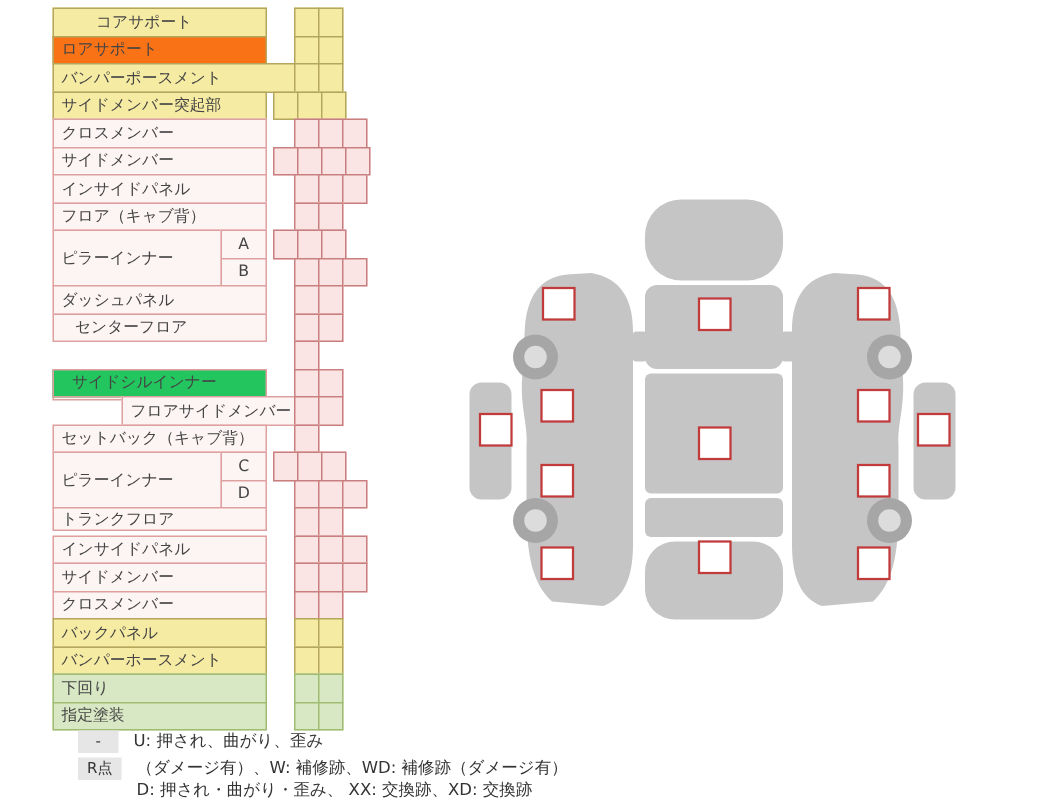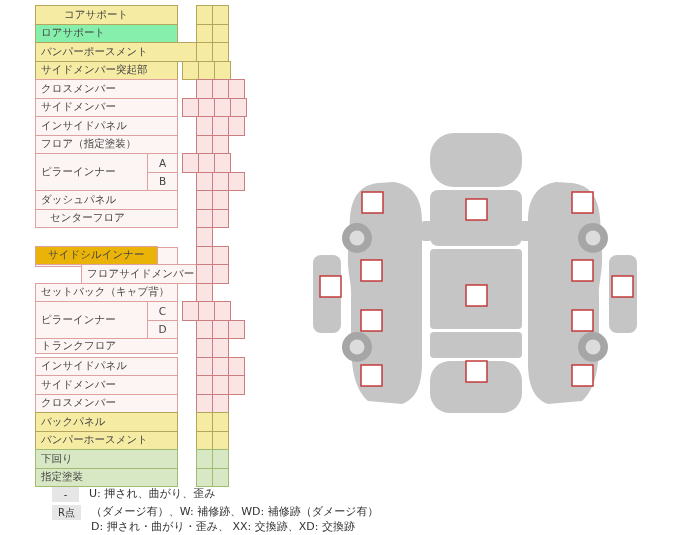--- a/index.html
+++ b/index.html
@@ -53,21 +53,21 @@
 </style>
 </head>
 <body>
 
 <div class="screen">
 
   <div class="parts-table">
       <div class="plabel" style="top: 0px; left: 0px; width: 143px; height: 19.5px; background: rgb(246, 235, 163); border-color: rgb(180, 166, 92); padding-left: 28px;">コアサポート</div>
       <div class="pcell" style="top: 0px; left: 161px; width: 17px; height: 19.5px; background: rgb(246, 235, 163); border-color: rgb(180, 166, 92);"></div>
       <div class="pcell" style="top: 0px; left: 177px; width: 17px; height: 19.5px; background: rgb(246, 235, 163); border-color: rgb(180, 166, 92);"></div>
-      <div class="plabel" style="top: 18.5px; left: 0px; width: 143px; height: 19.5px; background: #86efac; border-color: rgb(180, 166, 92); text-align: center;">ロアサポート</div>
+      <div class="plabel" style="top: 18.5px; left: 0px; width: 143px; height: 19.5px; background: #f97316; border-color: rgb(180, 166, 92); text-align: center;">ロアサポート</div>
       <div class="pcell" style="top: 18.5px; left: 161px; width: 17px; height: 19.5px; background: rgb(246, 235, 163); border-color: rgb(180, 166, 92);"></div>
       <div class="pcell" style="top: 18.5px; left: 177px; width: 17px; height: 19.5px; background: rgb(246, 235, 163); border-color: rgb(180, 166, 92);"></div>
       <div class="plabel" style="top: 37px; left: 0px; width: 164px; height: 19.5px; background: rgb(246, 235, 163); border-color: rgb(180, 166, 92);">バンパーポースメント</div>
       <div class="pcell" style="top: 37px; left: 161px; width: 17px; height: 19.5px; background: rgb(246, 235, 163); border-color: rgb(180, 166, 92);"></div>
       <div class="pcell" style="top: 37px; left: 177px; width: 17px; height: 19.5px; background: rgb(246, 235, 163); border-color: rgb(180, 166, 92);"></div>
       <div class="plabel" style="top: 55.5px; left: 0px; width: 143px; height: 19.5px; background: rgb(246, 235, 163); border-color: rgb(180, 166, 92);">サイドメンバー突起部</div>
       <div class="pcell" style="top: 55.5px; left: 147px; width: 17px; height: 19.5px; background: rgb(246, 235, 163); border-color: rgb(180, 166, 92);"></div>
       <div class="pcell" style="top: 55.5px; left: 163px; width: 17px; height: 19.5px; background: rgb(246, 235, 163); border-color: rgb(180, 166, 92);"></div>
       <div class="pcell" style="top: 55.5px; left: 179px; width: 17px; height: 19.5px; background: rgb(246, 235, 163); border-color: rgb(180, 166, 92);"></div>
       <div class="plabel" style="top: 74px; left: 0px; width: 143px; height: 19.5px; background: rgb(253, 244, 244); border-color: rgb(223, 160, 160);">クロスメンバー</div>
@@ -76,41 +76,41 @@
       <div class="pcell" style="top: 74px; left: 193px; width: 17px; height: 19.5px; background: rgb(250, 228, 228); border-color: rgb(201, 127, 127);"></div>
       <div class="plabel" style="top: 92.5px; left: 0px; width: 143px; height: 19.5px; background: rgb(253, 244, 244); border-color: rgb(223, 160, 160);">サイドメンバー</div>
       <div class="pcell" style="top: 92.5px; left: 147px; width: 17px; height: 19.5px; background: rgb(250, 228, 228); border-color: rgb(201, 127, 127);"></div>
       <div class="pcell" style="top: 92.5px; left: 163px; width: 17px; height: 19.5px; background: rgb(250, 228, 228); border-color: rgb(201, 127, 127);"></div>
       <div class="pcell" style="top: 92.5px; left: 179px; width: 17px; height: 19.5px; background: rgb(250, 228, 228); border-color: rgb(201, 127, 127);"></div>
       <div class="pcell" style="top: 92.5px; left: 195px; width: 17px; height: 19.5px; background: rgb(250, 228, 228); border-color: rgb(201, 127, 127);"></div>
       <div class="plabel" style="top: 111px; left: 0px; width: 143px; height: 19.5px; background: rgb(253, 244, 244); border-color: rgb(223, 160, 160);">インサイドパネル</div>
       <div class="pcell" style="top: 111px; left: 161px; width: 17px; height: 19.5px; background: rgb(250, 228, 228); border-color: rgb(201, 127, 127);"></div>
       <div class="pcell" style="top: 111px; left: 177px; width: 17px; height: 19.5px; background: rgb(250, 228, 228); border-color: rgb(201, 127, 127);"></div>
       <div class="pcell" style="top: 111px; left: 193px; width: 17px; height: 19.5px; background: rgb(250, 228, 228); border-color: rgb(201, 127, 127);"></div>
-      <div class="plabel" style="top: 129.5px; left: 0px; width: 143px; height: 19.5px; background: rgb(253, 244, 244); border-color: rgb(223, 160, 160);">フロア（指定塗装）</div>
+      <div class="plabel" style="top: 129.5px; left: 0px; width: 143px; height: 19.5px; background: rgb(253, 244, 244); border-color: rgb(223, 160, 160);">フロア（キャブ背）</div>
       <div class="pcell" style="top: 129.5px; left: 161px; width: 17px; height: 19.5px; background: rgb(250, 228, 228); border-color: rgb(201, 127, 127);"></div>
       <div class="pcell" style="top: 129.5px; left: 177px; width: 17px; height: 19.5px; background: rgb(250, 228, 228); border-color: rgb(201, 127, 127);"></div>
       <div class="plabel" style="top: 148px; left: 0px; width: 113px; height: 38px; background: rgb(253, 244, 244); border-color: rgb(223, 160, 160);">ピラーインナー</div>
       <div class="psub" style="top: 148px; left: 112px; width: 31px; height: 19.5px; background: rgb(253, 244, 244); border-color: rgb(223, 160, 160);">A</div>
       <div class="pcell" style="top: 148px; left: 147px; width: 17px; height: 19.5px; background: rgb(250, 228, 228); border-color: rgb(201, 127, 127);"></div>
       <div class="pcell" style="top: 148px; left: 163px; width: 17px; height: 19.5px; background: rgb(250, 228, 228); border-color: rgb(201, 127, 127);"></div>
       <div class="pcell" style="top: 148px; left: 179px; width: 17px; height: 19.5px; background: rgb(250, 228, 228); border-color: rgb(201, 127, 127);"></div>
       <div class="psub" style="top: 166.5px; left: 112px; width: 31px; height: 19.5px; background: rgb(253, 244, 244); border-color: rgb(223, 160, 160);">B</div>
       <div class="pcell" style="top: 166.5px; left: 161px; width: 17px; height: 19.5px; background: rgb(250, 228, 228); border-color: rgb(201, 127, 127);"></div>
       <div class="pcell" style="top: 166.5px; left: 177px; width: 17px; height: 19.5px; background: rgb(250, 228, 228); border-color: rgb(201, 127, 127);"></div>
       <div class="pcell" style="top: 166.5px; left: 193px; width: 17px; height: 19.5px; background: rgb(250, 228, 228); border-color: rgb(201, 127, 127);"></div>
       <div class="plabel" style="top: 185px; left: 0px; width: 143px; height: 19.5px; background: rgb(253, 244, 244); border-color: rgb(223, 160, 160);">ダッシュパネル</div>
       <div class="pcell" style="top: 185px; left: 161px; width: 17px; height: 19.5px; background: rgb(250, 228, 228); border-color: rgb(201, 127, 127);"></div>
       <div class="pcell" style="top: 185px; left: 177px; width: 17px; height: 19.5px; background: rgb(250, 228, 228); border-color: rgb(201, 127, 127);"></div>
       <div class="plabel" style="top: 203.5px; left: 0px; width: 143px; height: 19.5px; background: rgb(253, 244, 244); border-color: rgb(223, 160, 160); padding-left: 14px;">センターフロア</div>
       <div class="pcell" style="top: 203.5px; left: 161px; width: 17px; height: 19.5px; background: rgb(250, 228, 228); border-color: rgb(201, 127, 127);"></div>
       <div class="pcell" style="top: 203.5px; left: 177px; width: 17px; height: 19.5px; background: rgb(250, 228, 228); border-color: rgb(201, 127, 127);"></div>
       <div class="plabel" style="top: 222px; left: 0px; width: 143px; height: 19.5px; background: rgb(253, 244, 244); border-color: rgb(223, 160, 160); margin-top: 20px;">ルーフパネル</div>
       <div class="pcell" style="top: 222px; left: 161px; width: 17px; height: 19.5px; background: rgb(250, 228, 228); border-color: rgb(201, 127, 127);"></div>
-      <div class="plabel" style="top: 240.5px; left: 0px; width: 123px; height: 19.5px; background: #eab308; border-color: rgb(223, 160, 160); padding-left: 12px;">サイドシルインナー</div>
+      <div class="plabel" style="top: 240.5px; left: 0px; width: 143px; height: 19.5px; background: #22c55e; border-color: rgb(223, 160, 160); padding-left: 12px;">サイドシルインナー</div>
       <div class="pcell" style="top: 240.5px; left: 161px; width: 17px; height: 19.5px; background: rgb(250, 228, 228); border-color: rgb(201, 127, 127);"></div>
       <div class="pcell" style="top: 240.5px; left: 177px; width: 17px; height: 19.5px; background: rgb(250, 228, 228); border-color: rgb(201, 127, 127);"></div>
       <div class="plabel" style="top: 259px; left: 0px; width: 143px; height: 19.5px; background: rgb(253, 244, 244); border-color: rgb(223, 160, 160); margin-left: 46px;">フロアサイドメンバー</div>
       <div class="pcell" style="top: 259px; left: 161px; width: 17px; height: 19.5px; background: rgb(250, 228, 228); border-color: rgb(201, 127, 127);"></div>
       <div class="pcell" style="top: 259px; left: 177px; width: 17px; height: 19.5px; background: rgb(250, 228, 228); border-color: rgb(201, 127, 127);"></div>
       <div class="plabel" style="top: 277.5px; left: 0px; width: 143px; height: 19.5px; background: rgb(253, 244, 244); border-color: rgb(223, 160, 160);">セットバック（キャブ背）</div>
       <div class="pcell" style="top: 277.5px; left: 161px; width: 17px; height: 19.5px; background: rgb(250, 228, 228); border-color: rgb(201, 127, 127);"></div>
       <div class="plabel" style="top: 296px; left: 0px; width: 113px; height: 38px; background: rgb(253, 244, 244); border-color: rgb(223, 160, 160);">ピラーインナー</div>
       <div class="psub" style="top: 296px; left: 112px; width: 31px; height: 19.5px; background: rgb(253, 244, 244); border-color: rgb(223, 160, 160);">C</div>
       <div class="pcell" style="top: 296px; left: 147px; width: 17px; height: 19.5px; background: rgb(250, 228, 228); border-color: rgb(201, 127, 127);"></div>

